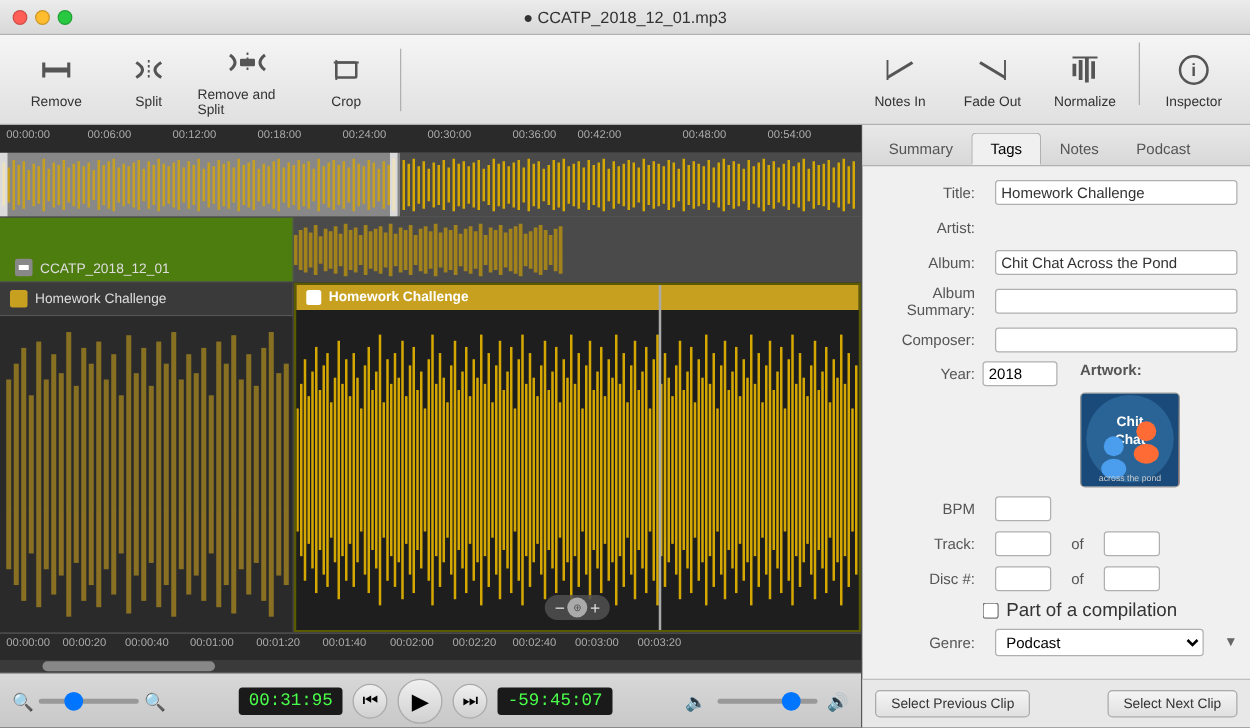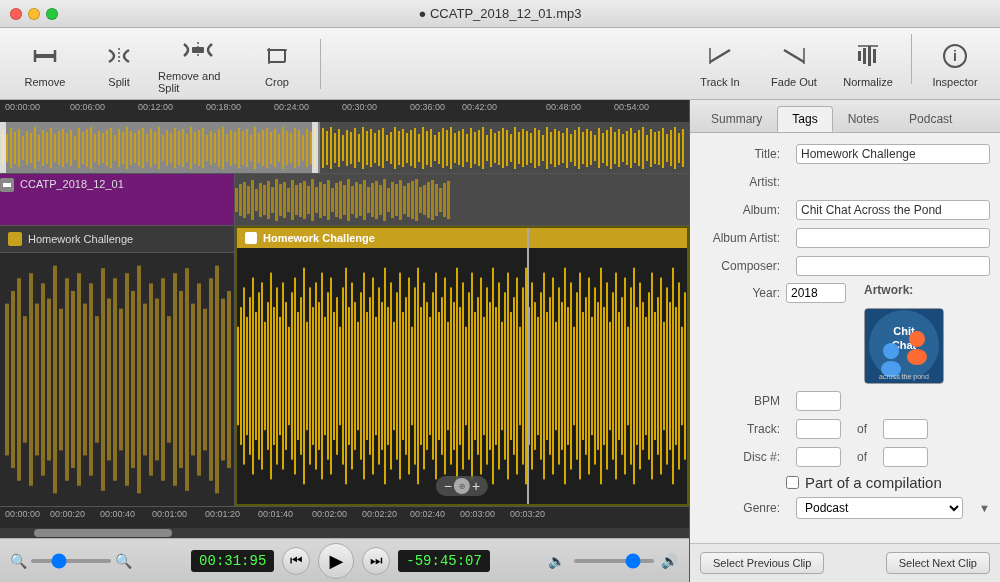--- a/index.html
+++ b/index.html
@@ -391,21 +391,21 @@
   <div class="toolbar-separator"></div>
 
   <div class="toolbar-right">
     <div class="tool-btn">
       <div class="tool-icon">
         <svg width="28" height="28" viewBox="0 0 28 28">
           <path d="M4 20 Q14 14 24 8" fill="none" stroke="#555" stroke-width="2.5"></path>
           <line x1="4" y1="6" x2="4" y2="22" stroke="#555" stroke-width="1.5"></line>
         </svg>
       </div>
-      <span class="tool-label">Track In</span>
+      <span class="tool-label">Notes In</span>
     </div>
 
     <div class="tool-btn">
       <div class="tool-icon">
         <svg width="28" height="28" viewBox="0 0 28 28">
           <path d="M4 8 Q14 14 24 20" fill="none" stroke="#555" stroke-width="2.5"></path>
           <line x1="24" y1="6" x2="24" y2="22" stroke="#555" stroke-width="1.5"></line>
         </svg>
       </div>
       <span class="tool-label">Fade Out</span>
@@ -646,21 +646,21 @@
 
         <rect x="0" y="0" width="6" height="52" fill="rgba(255,255,255,0.7)"></rect>
         <rect x="312" y="0" width="6" height="52" fill="rgba(255,255,255,0.7)"></rect>
       </svg>
     </div>
 
     <div style="flex:1; display:flex; flex-direction:column; overflow:hidden; position:relative;">
 
       <div style="height:52px; display:flex; border-bottom:1px solid #555; flex-shrink:0;">
 
-        <div style="width:235px; background:#701a75; display:flex; align-items:flex-start; padding:4px 0; gap:6px; flex-shrink:0; border-right:1px solid #555;">
+        <div style="width:235px; background:#4d7c0f; display:flex; align-items:flex-end; padding:4px 12px; gap:6px; flex-shrink:0; border-right:1px solid #555;">
           <div style="width:14px; height:14px; background:#888; border-radius:2px; display:flex; align-items:center; justify-content:center;">
             <svg width="10" height="10" viewBox="0 0 10 10">
                 <rect x="1" y="3" width="8" height="4" fill="#fff"></rect>
               </svg>
           </div>
           <span style="color:#ddd; font-size:11px; font-weight:500;">CCATP_2018_12_01</span>
         </div>
 
         <div style="flex:1; background:#4a4a4a; position:relative; overflow:hidden;">
           <svg width="100%" height="52" preserveAspectRatio="none">
@@ -1028,21 +1028,21 @@
       <div class="field-row">
         <span class="field-label">Artist:</span>
       </div>
 
       <div class="field-row">
         <span class="field-label">Album:</span>
         <input class="field-input" type="text" value="Chit Chat Across the Pond" style="">
       </div>
 
       <div class="field-row">
-        <span class="field-label">Album Artist:</span>
+        <span class="field-label">Album Summary:</span>
         <input class="field-input" type="text" value="" style="">
       </div>
 
 
       <div class="field-row">
         <span class="field-label">Composer:</span>
         <input class="field-input" type="text" value="" style="">
       </div>
 
       <div style="display:flex; align-items:flex-start; gap:8px;">

